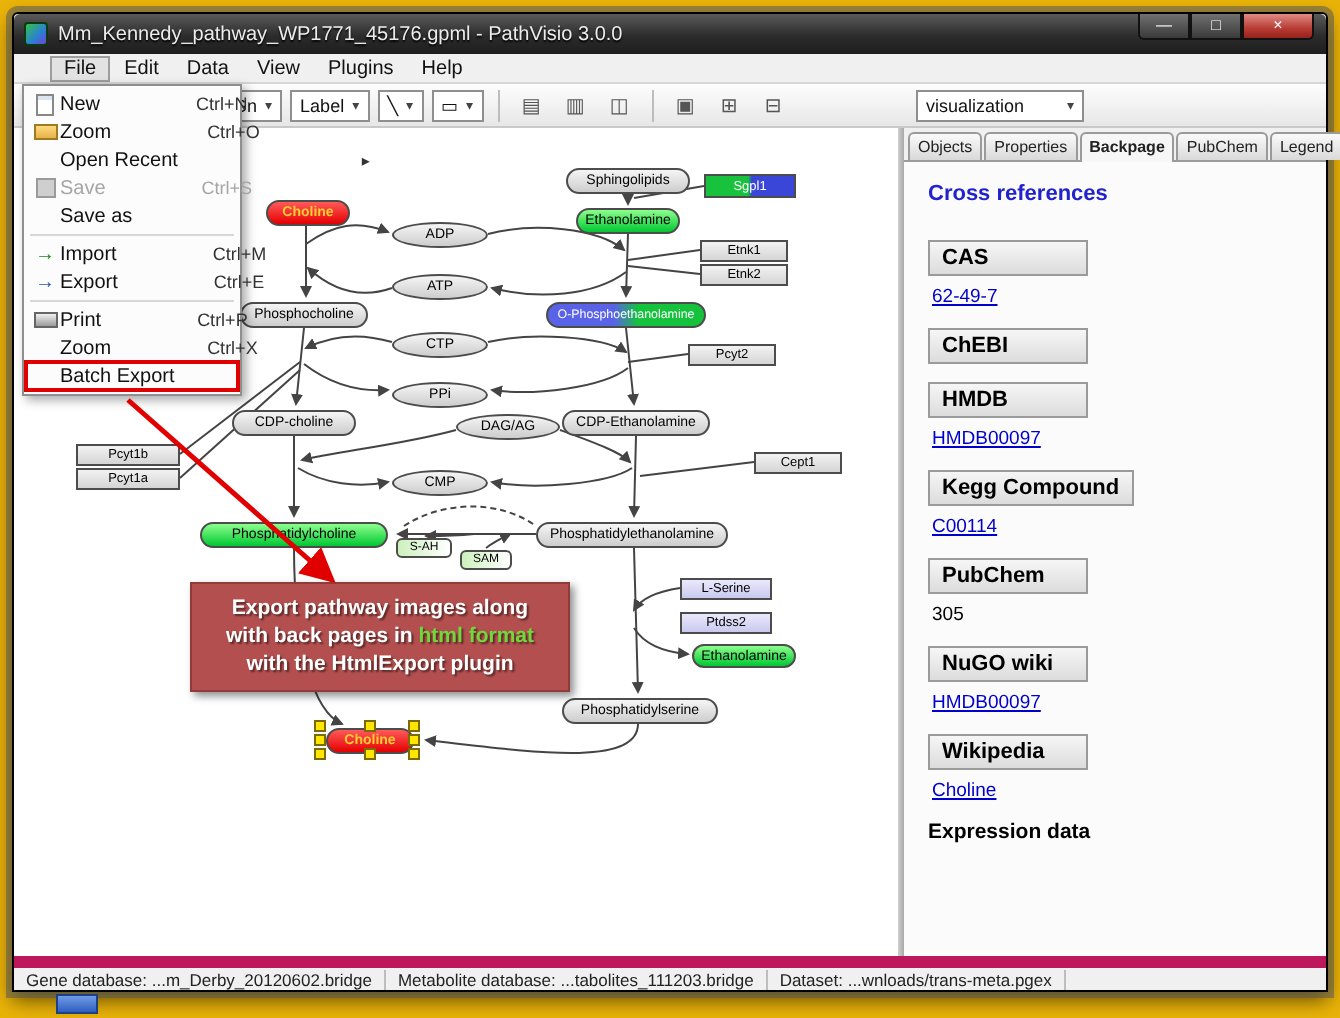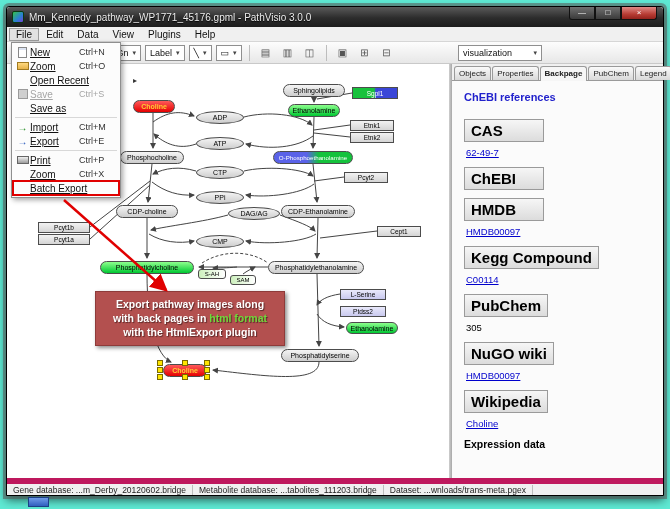--- a/index.html
+++ b/index.html
@@ -1,37 +1,37 @@
 <!DOCTYPE html>
 <html><head>
 <meta charset="utf-8">
 <style>
   * { margin:0; padding:0; box-sizing:border-box; }
   body { width:670px; height:509px; font-family:"Liberation Sans", sans-serif; }
-  .screen { position:relative; width:670px; height:509px; background:#5eead4; overflow:hidden; }
+  .screen { position:relative; width:670px; height:509px; background:#eab308; overflow:hidden; }
 
   
   .window { position:absolute; left:6px; top:6px; width:658px; height:490px;
             border:1px solid #000; background:#f0f0f0;
             box-shadow:0 0 0 3px rgba(90,90,90,.55), 0 4px 10px rgba(0,0,0,.6);
             border-radius:3px 3px 0 0; }
   .titlebar { position:relative; height:20px; background:linear-gradient(#5a5a5a,#2c2c2c 55%,#1d1d1d);
               display:flex; align-items:center; padding-left:5px; border-radius:3px 3px 0 0; }
   .app-icon { width:12px; height:12px; border-radius:2px; margin-right:5px;
               background:linear-gradient(135deg,#35c24a 0%,#2a7fd4 60%,#7a3fd4 100%); border:1px solid #0b3a12; }
   .window-title { color:#ececec; font-size:10px; text-shadow:0 1px 1px #000; white-space:nowrap; }
   .win-buttons { position:absolute; right:6px; top:0; display:flex; }
   .win-btn { width:26px; height:13px; display:flex; align-items:center; justify-content:center;
              color:#fff; font-size:8px; line-height:1; border:1px solid #111;
              background:linear-gradient(#707070,#3a3a3a); border-top:none; }
   .win-btn.min { border-radius:0 0 0 3px; }
   .win-btn.close { width:36px; background:linear-gradient(#e08b86,#b83c34 60%,#94221c); border-radius:0 0 3px 0; }
 
   
-  .menubar { height:15px; background:#f0f0f0; border-bottom:1px solid #d6d6d6; display:flex; align-items:center; padding-left:2px; }
+  .menubar { height:15px; background:#f0f0f0; border-bottom:1px solid #d6d6d6; display:flex; align-items:center; padding-left:18px; }
   .menubar .mitem { font-size:10px; padding:0 7px; color:#111; }
   .menubar .mitem.open { background:#e2e2e2; border:1px solid #9d9d9d; padding:0 6px; }
 
   
   .toolbar { position:relative; height:22px; background:linear-gradient(#fdfdfd,#e7e7e7);
              border-bottom:1px solid #c9c9c9; display:flex; align-items:center; padding:0 4px; gap:4px; }
   .tb-label { font-size:9px; color:#222; }
   .combo { display:inline-flex; align-items:center; gap:4px; background:#fff; border:1px solid #8f8f8f;
            font-size:9px; padding:1px 4px; height:16px; color:#111; }
   .combo .caret { font-size:7px; color:#444; }
@@ -72,37 +72,37 @@
 
   
   .tabs { display:flex; align-items:flex-end; height:17px; padding:2px 2px 0 2px; border-bottom:1px solid #9a9a9a; }
   .tab { font-size:8px; padding:2px 4px; border:1px solid #9a9a9a; border-bottom:none; margin-right:1px;
          background:linear-gradient(#fafafa,#d9d9d9); border-radius:3px 3px 0 0; color:#222; white-space:nowrap; }
   .tab.active { background:#f6f6f6; font-weight:bold; position:relative; top:1px; padding-bottom:3px; }
   .panel-content { height:397px; background:#fbfbfb; padding:10px 12px; overflow:hidden; }
   .xref-title { color:#2222cc; font-weight:bold; font-size:11px; margin-bottom:16px; }
   .xref-section { margin-bottom:8px; }
   .xref-header { display:inline-block; min-width:80px; background:linear-gradient(#f6f6f6,#dcdcdc);
-                 border:1px solid #9a9a9a; padding:2px 6px; font-weight:bold; font-size:15px; color:#000; }
+                 border:1px solid #9a9a9a; padding:2px 6px; font-weight:bold; font-size:11px; color:#000; }
   .xref-value { display:block; margin:5px 0 9px 2px; font-size:9.5px; color:#0000cc; text-decoration:underline; }
   .xref-value.plain { color:#000; text-decoration:none; }
   .xref-footer { font-weight:bold; font-size:10.5px; margin-top:8px; color:#000; }
 
   
   .statusbar { height:17px; background:#f0f0f0; border-top:6px solid #be185d; display:flex; align-items:center;
                font-size:8.5px; color:#222; overflow:hidden; }
   .statusbar span { padding:0 6px; border-right:1px solid #bdbdbd; white-space:nowrap; }
 
   
   .file-menu { position:absolute; left:4px; top:35px; width:110px; background:#fcfcfc;
                border:1px solid #8f8f8f; box-shadow:2px 2px 5px rgba(0,0,0,.35); z-index:50; padding:2px 1px; }
   .mrow { display:flex; align-items:center; height:14px; font-size:10px; color:#111; padding:0 2px; }
   .mrow .mic { width:15px; display:flex; align-items:center; justify-content:center; flex:none; }
-  .mrow .mlabel { flex:1; white-space:nowrap;text-decoration:underline; }
-  .mrow .mshort { width:38px; text-align:left; font-size:9px; color:#333; flex:none; }
+  .mrow .mlabel { flex:1; white-space:nowrap; }
+  .mrow .mshort { width:38px; text-align:left; font-size:9px; color:#333; flex:none;margin-left:48px; }
   .mrow .msub { width:10px; font-size:8px; color:#333; text-align:right; flex:none; }
   .mrow.disabled, .mrow.disabled .mshort { color:#a5a5a5; }
   .msep { border-top:1px solid #d8d8d8; margin:2px 2px; }
   .mrow.highlighted { outline:2px solid #e00000; outline-offset:-1px; }
   .ic-new { width:9px; height:11px; background:#fff; border:1px solid #888; box-shadow:inset 0 2px 0 #dce4f2; }
   .ic-open { width:12px; height:8px; background:linear-gradient(#ffd97e,#e6b34a); border:1px solid #a07a20; }
   .ic-save { width:10px; height:10px; background:#7b8fc7; border:1px solid #44518a; }
   .mrow.disabled .ic-save { background:#cfcfcf; border-color:#9a9a9a; }
   .ic-import { color:#1a8a1a; font-size:10px; font-weight:bold; }
   .ic-export { color:#2255bb; font-size:10px; font-weight:bold; }
@@ -284,21 +284,21 @@
 
       <div class="panel">
         <div class="tabs">
           <span class="tab">Objects</span>
           <span class="tab">Properties</span>
           <span class="tab active">Backpage</span>
           <span class="tab">PubChem</span>
           <span class="tab">Legend</span>
         </div>
         <div class="panel-content">
-          <div class="xref-title">ChEBI references</div>
+          <div class="xref-title">Cross references</div>
 
           <div class="xref-section">
             <span class="xref-header">CAS</span>
             <a class="xref-value">62-49-7</a>
           </div>
           <div class="xref-section">
             <span class="xref-header">ChEBI</span>
           </div>
           <div class="xref-section">
             <span class="xref-header">HMDB</span>

